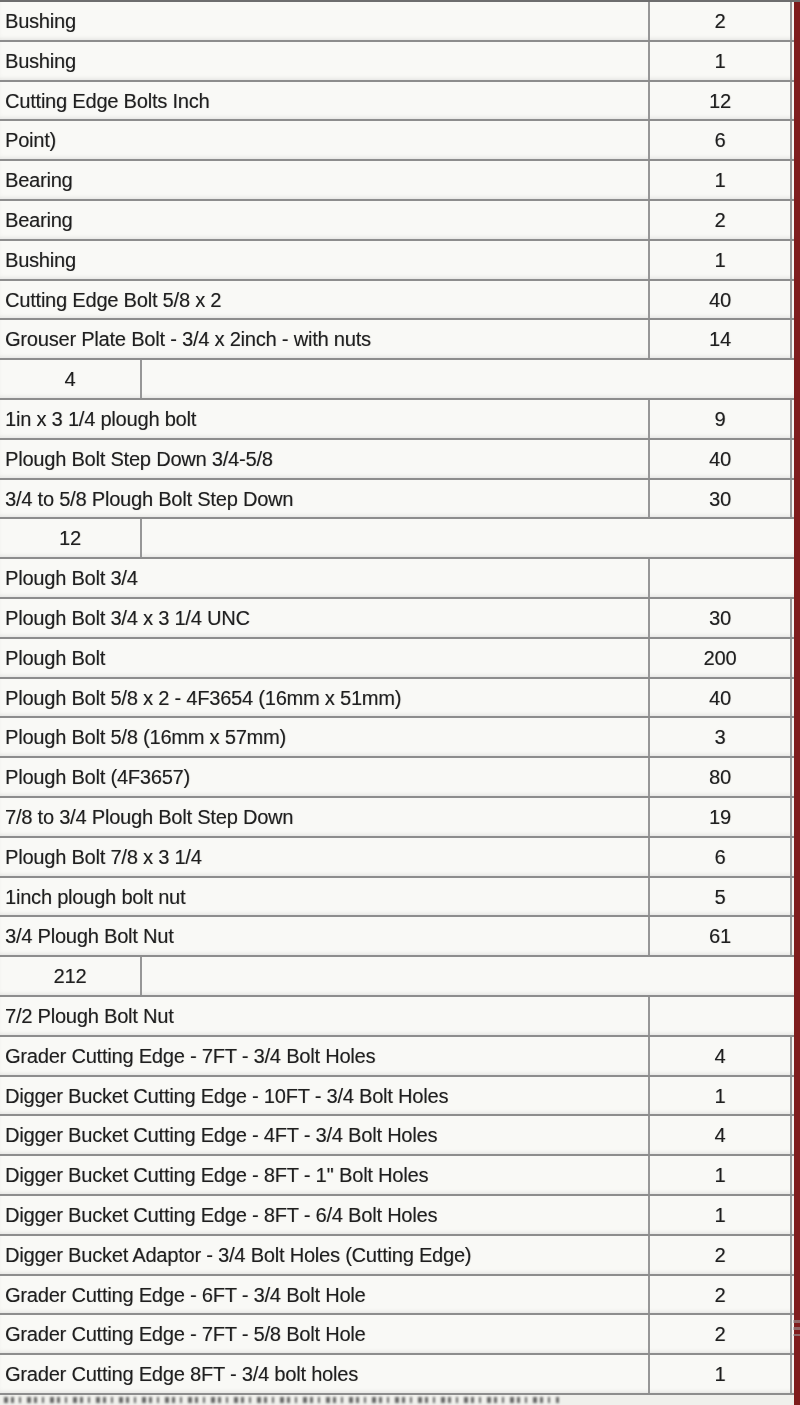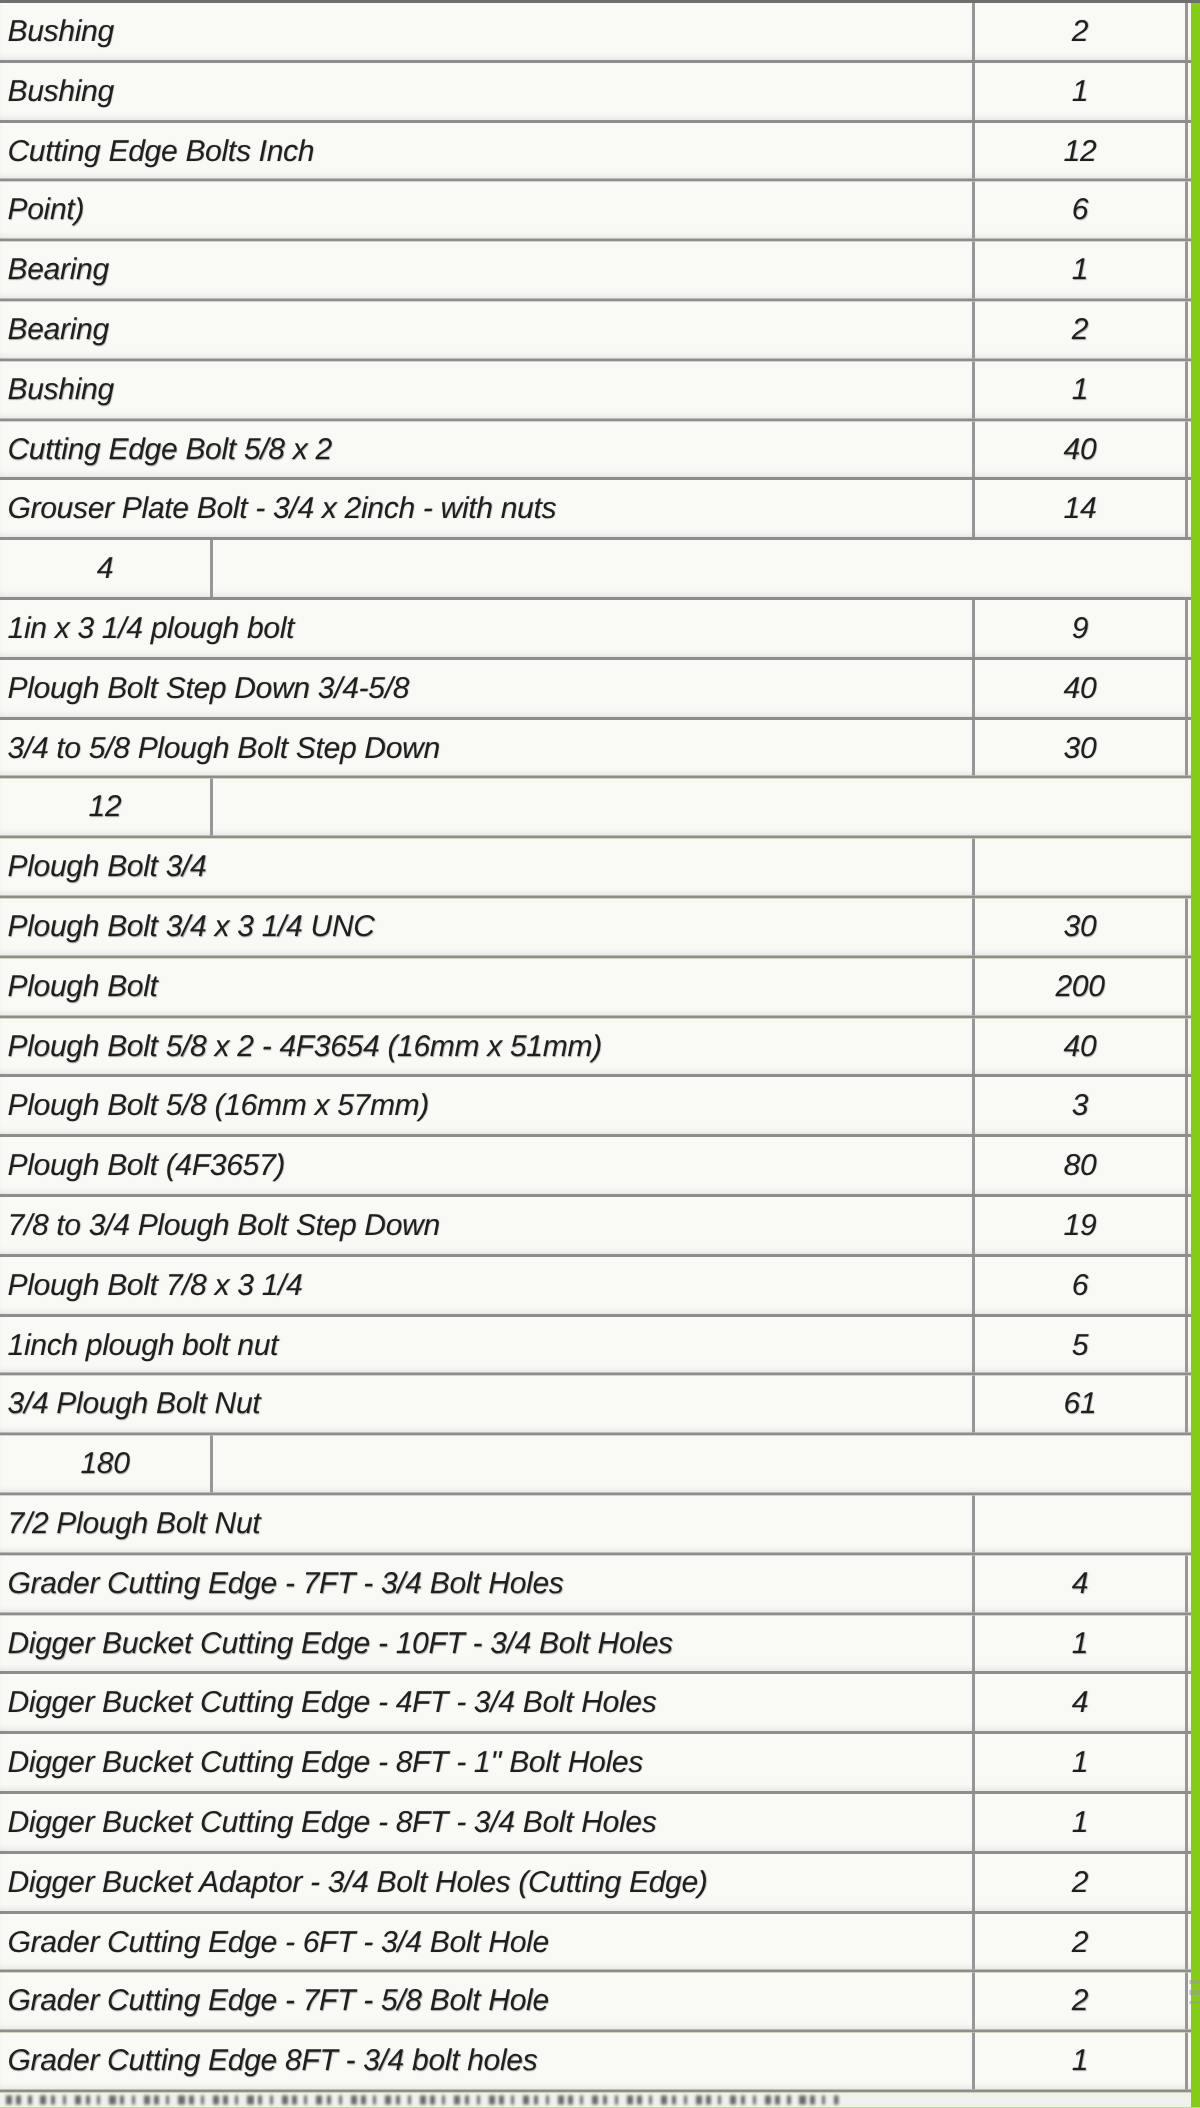--- a/index.html
+++ b/index.html
@@ -1,23 +1,22 @@
 <!DOCTYPE html>
 <html><head>
 <meta charset="utf-8">
 <style>
   html, body { margin: 0; padding: 0; }
   .page {
     position: relative;
     width: 800px;
     height: 1405px;
-    background: #84cc16;
+    background: #7f1d1d;
     overflow: hidden;
     font-family: "Liberation Sans", sans-serif;
-    font-style: italic;
   }
   .table {
     border-top: 2px solid #6e6e6e;
   }
   .row {
     display: flex;
     height: 39.8px;
     box-sizing: border-box;
     width: 794px;
     background: #f9f9f6;
@@ -257,21 +256,21 @@
 
   <div class="row">
     <div class="cell desc">
       <div class="line1">3/4 Plough Bolt Nut</div>
 
     </div>
     <div class="cell qty">61</div>
   </div>
 
   <div class="row">
-    <div class="cell qty">180</div>
+    <div class="cell qty">212</div>
   </div>
 
   <div class="row">
     <div class="cell desc">
       <div class="line1">7/2 Plough Bolt Nut</div>
 
     </div>
   </div>
 
   <div class="row">
@@ -301,21 +300,21 @@
   <div class="row">
     <div class="cell desc">
       <div class="line1">Digger Bucket Cutting Edge - 8FT - 1'' Bolt Holes</div>
 
     </div>
     <div class="cell qty">1</div>
   </div>
 
   <div class="row">
     <div class="cell desc">
-      <div class="line1">Digger Bucket Cutting Edge - 8FT - 3/4 Bolt Holes</div>
+      <div class="line1">Digger Bucket Cutting Edge - 8FT - 6/4 Bolt Holes</div>
 
     </div>
     <div class="cell qty">1</div>
   </div>
 
   <div class="row">
     <div class="cell desc">
       <div class="line1">Digger Bucket Adaptor - 3/4 Bolt Holes (Cutting Edge)</div>
 
     </div>

